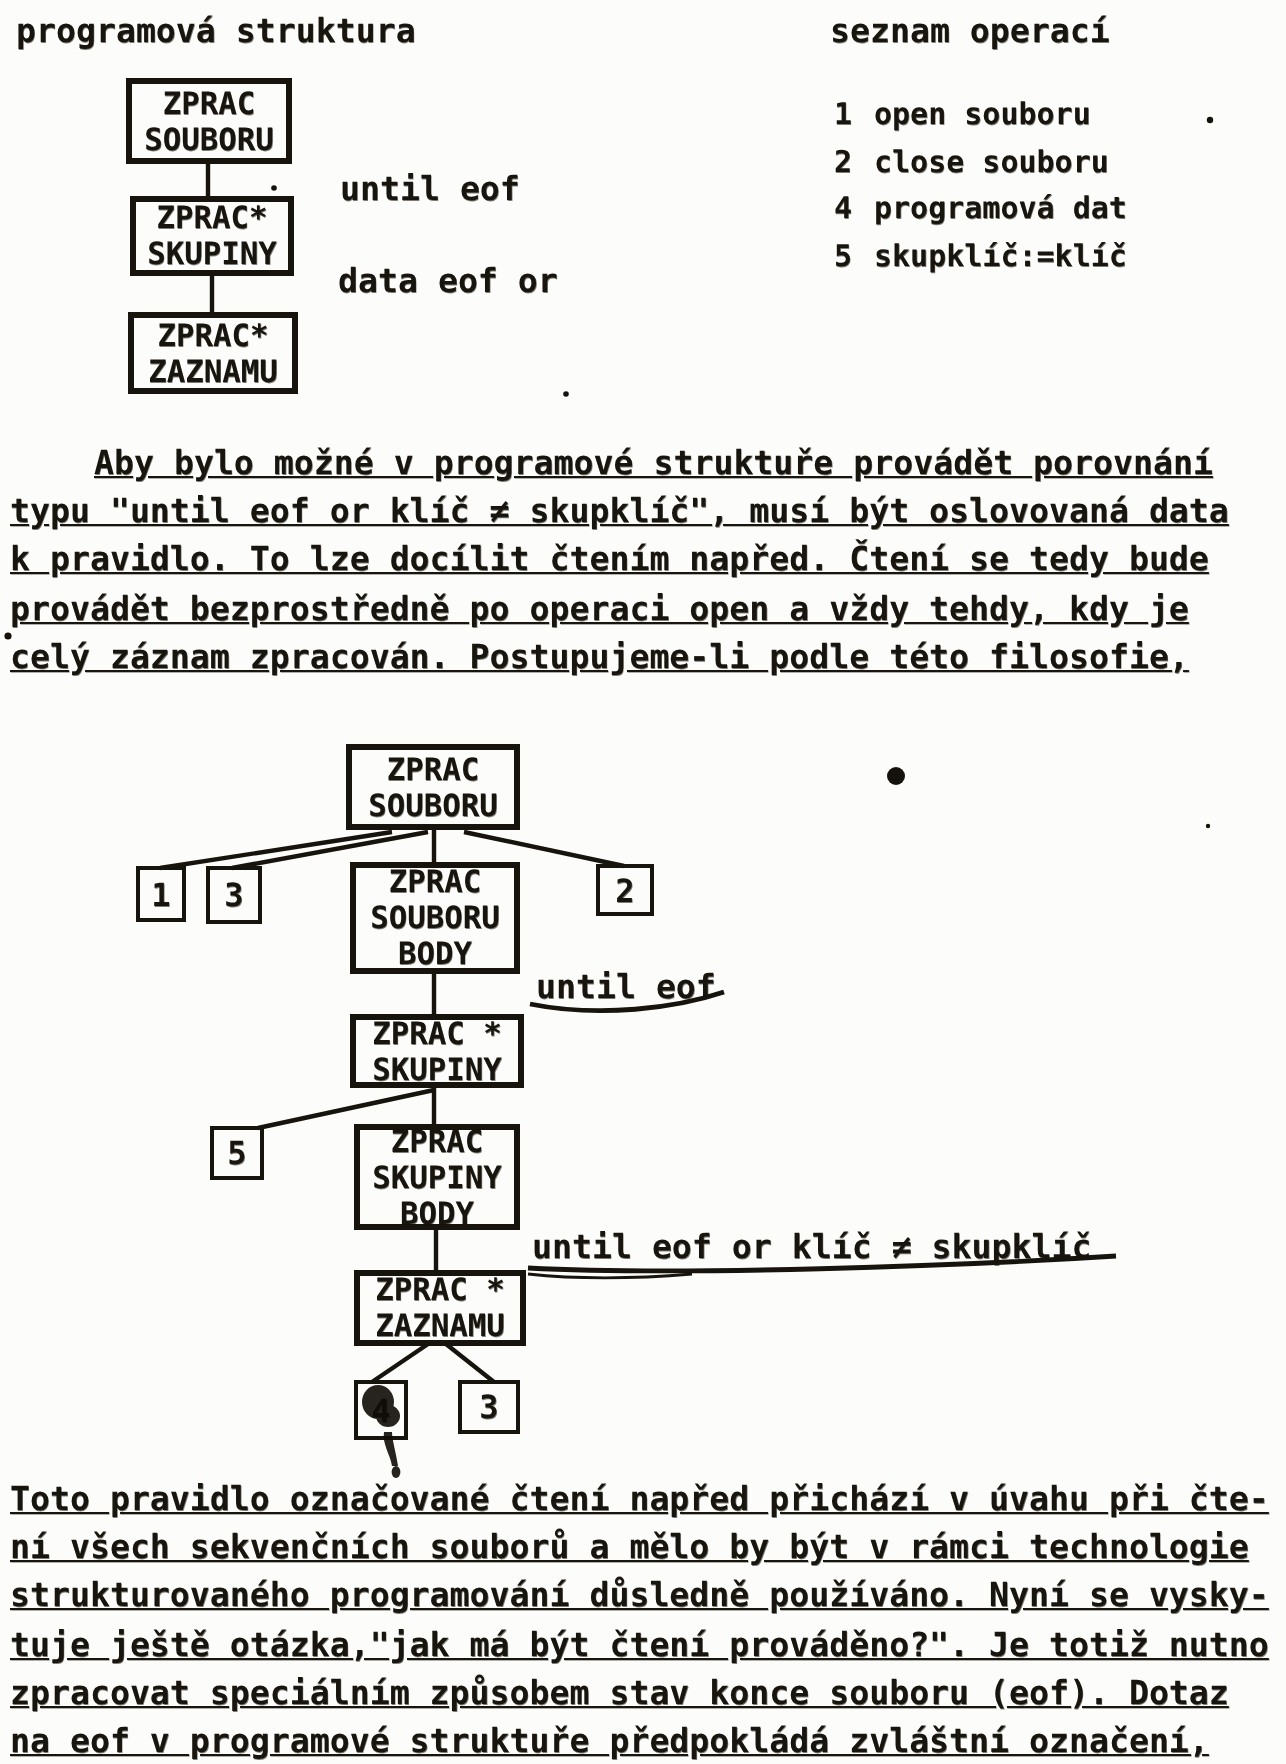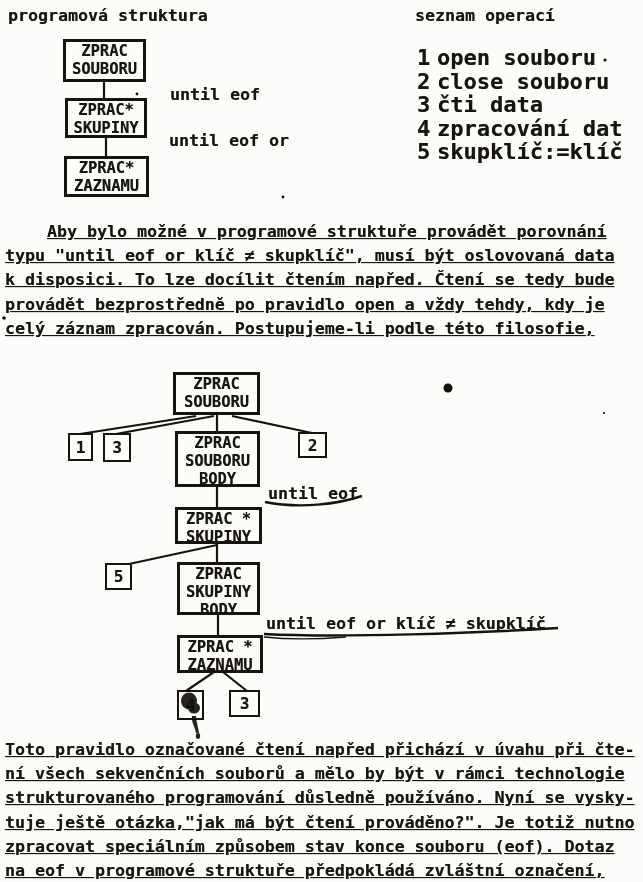--- a/index.html
+++ b/index.html
@@ -9,32 +9,32 @@
     font-family:"DejaVu Sans Mono","Liberation Mono",monospace;
     font-weight:bold;color:#18140e;
     text-shadow:0.3px 0.3px 0 rgba(20,16,10,.55);
   }
   .heading{position:absolute;font-size:16.6px;white-space:nowrap;}
   .pline{font-size:16.6px;line-height:24.2px;white-space:nowrap;}
   .para{position:absolute;left:5px;text-decoration:underline;}
   .indent{padding-left:42px;}
   .box{
     position:absolute;border:3px solid #17130d;background:#fcfcfa;
-    display:flex;flex-direction:column;align-items:center;justify-content:flex-start;
+    display:flex;flex-direction:column;align-items:center;justify-content:center;
     font-size:15.4px;line-height:18px;text-align:center;box-sizing:border-box;
     z-index:2;
   }
   .box-sm{
     position:absolute;border:2.5px solid #17130d;background:#fcfcfa;
     display:flex;align-items:center;justify-content:center;
     font-size:16px;box-sizing:border-box;z-index:2;
   }
   .note{position:absolute;font-size:16.6px;white-space:nowrap;z-index:3;text-align:right;}
   .ops{position:absolute;left:417px;top:46px;}
-  .op{font-size:22px;line-height:23.6px;white-space:nowrap;}
+  .op{font-size:15px;line-height:23.6px;white-space:nowrap;}
   .op .num{display:inline-block;width:20px;}
   svg.overlay{position:absolute;left:0;top:0;z-index:5;pointer-events:none;}
 </style>
 </head>
 <body>
 
 <div class="page">
 
   <div class="heading" style="left:8px;top:6px;">programová struktura</div>
   <div class="heading" style="left:415px;top:6px;">seznam operací</div>
@@ -45,35 +45,34 @@
   </div>
   <div class="box" style="left:65px;top:98px;width:82px;height:40px;">
     <div>ZPRAC*</div>
     <div>SKUPINY</div>
   </div>
   <div class="box" style="left:64px;top:156px;width:85px;height:41px;">
     <div>ZPRAC*</div>
     <div>ZAZNAMU</div>
   </div>
   <div class="note" style="left:170px;top:85px;">until eof</div>
-  <div class="note" style="left:169px;top:131px;">until eof or</div>
+  <div class="note" style="left:169px;top:131px;">data eof or</div>
 
   <div class="ops">
     <div class="op"><span class="num">1</span><span>open souboru</span></div>
     <div class="op"><span class="num">2</span><span>close souboru</span></div>
-    <div class="op"><span class="num">3</span><span>čti data</span></div>
-    <div class="op"><span class="num">4</span><span>zpracování dat</span></div>
+    <div class="op"><span class="num">4</span><span>programová dat</span></div>
     <div class="op"><span class="num">5</span><span>skupklíč:=klíč</span></div>
   </div>
 
   <div class="para" style="top:220px;">
     <div class="pline indent">Aby bylo možné v programové struktuře provádět porovnání</div>
     <div class="pline">typu "until eof or klíč ≠ skupklíč", musí být oslovovaná data</div>
-    <div class="pline">k disposici. To lze docílit čtením napřed. Čtení se tedy bude</div>
-    <div class="pline">provádět bezprostředně po pravidlo open a vždy tehdy, kdy je</div>
+    <div class="pline">k pravidlo. To lze docílit čtením napřed. Čtení se tedy bude</div>
+    <div class="pline">provádět bezprostředně po operaci open a vždy tehdy, kdy je</div>
     <div class="pline">celý záznam zpracován. Postupujeme-li podle této filosofie,</div>
   </div>
 
   <div class="box" style="left:173px;top:372px;width:87px;height:43px;">
     <div>ZPRAC</div>
     <div>SOUBORU</div>
   </div>
   <div class="box-sm" style="left:68px;top:433px;width:25px;height:28px;">1</div>
   <div class="box-sm" style="left:103px;top:433px;width:28px;height:29px;">3</div>
   <div class="box-sm" style="left:298px;top:432px;width:29px;height:26px;">2</div>

